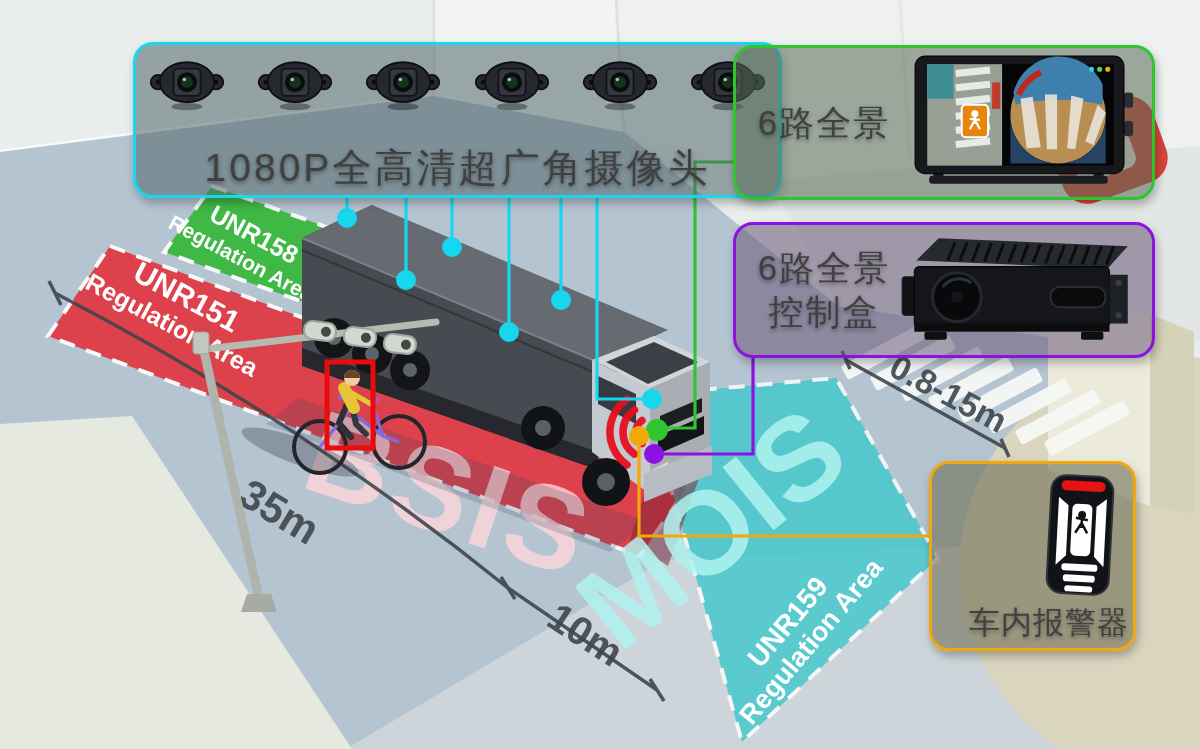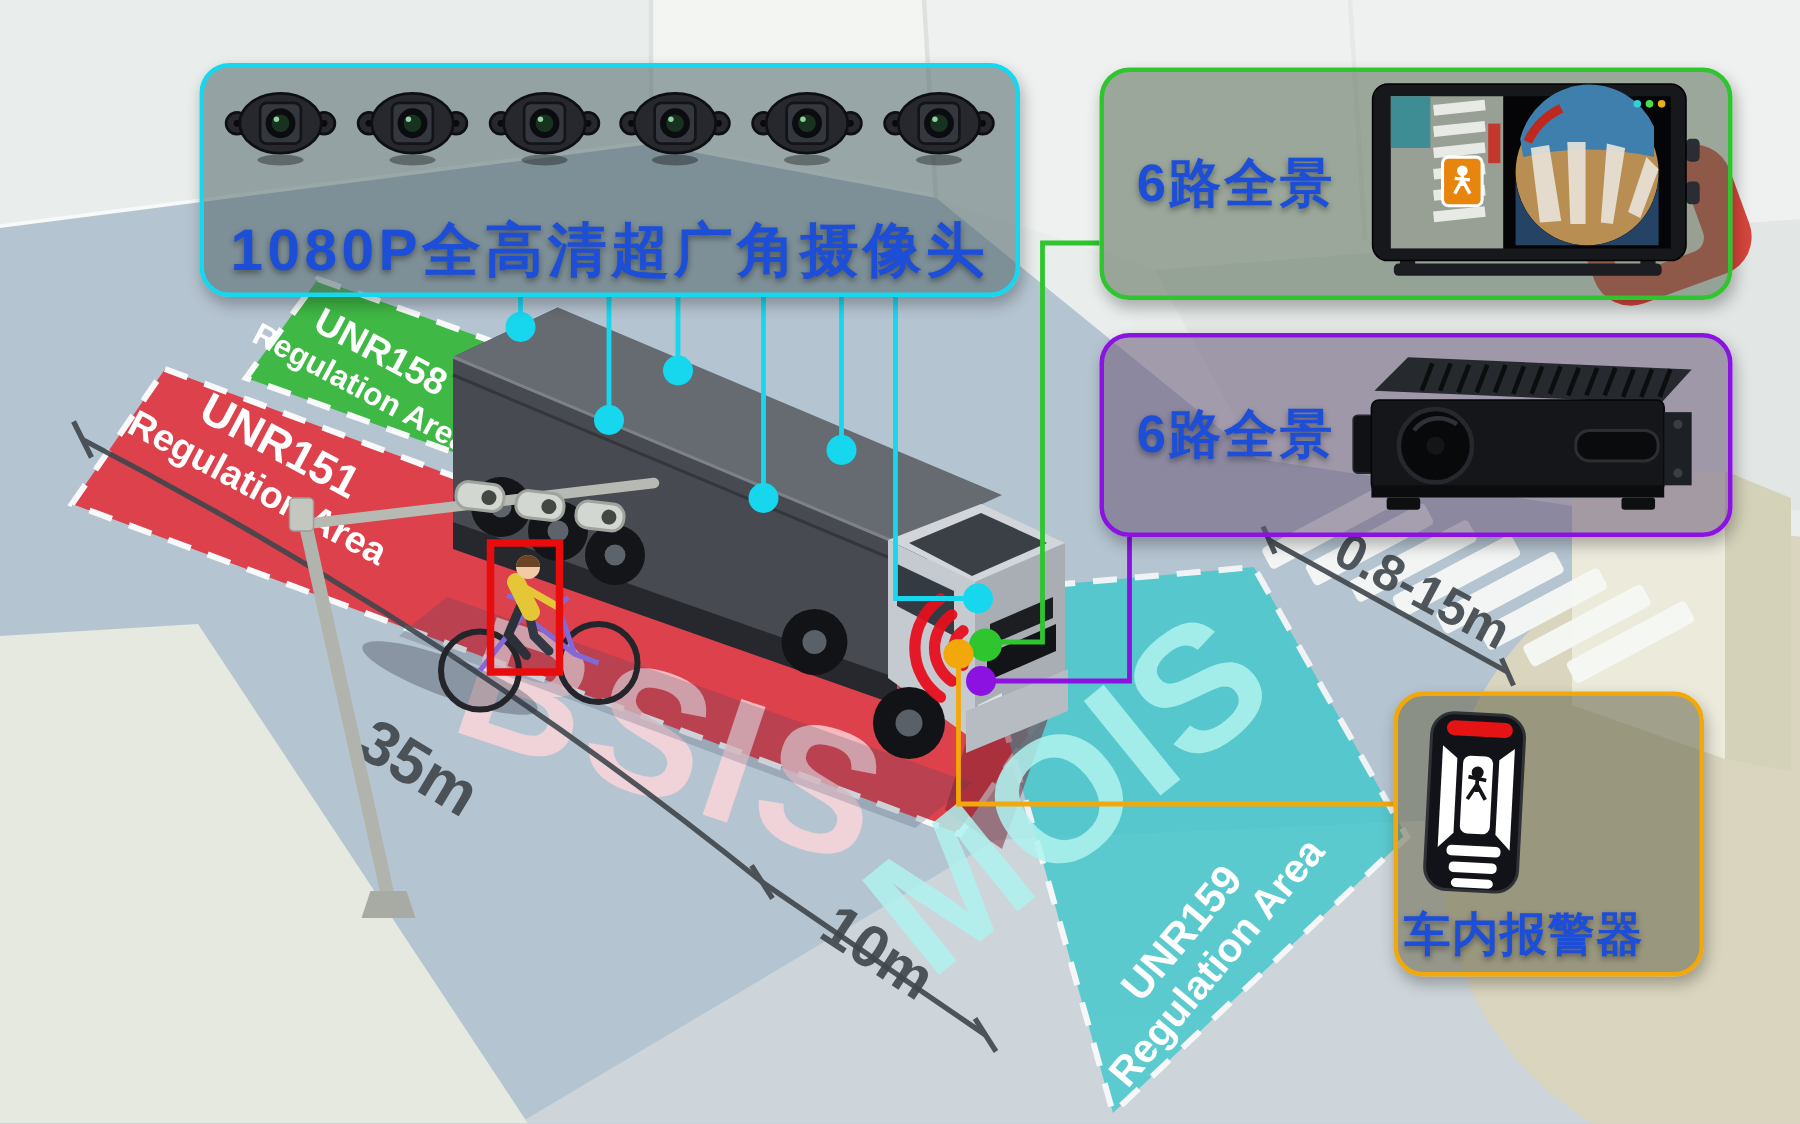--- a/index.html
+++ b/index.html
@@ -3,40 +3,40 @@
 <meta charset="utf-8">
 <style>
   html,body{margin:0;padding:0;background:#c7d3da;}
   .stage{position:relative;width:1200px;height:749px;overflow:hidden;
          font-family:"Liberation Sans","DejaVu Sans",sans-serif;}
   .stage svg.scene{position:absolute;left:0;top:0;z-index:1;}
   svg text{font-family:"Liberation Sans","DejaVu Sans",sans-serif;font-weight:700;}
 
   .infobox{position:absolute;z-index:3;box-sizing:border-box;border-radius:20px;
            border:3px solid #888;box-shadow:2px 5px 10px rgba(0,0,0,.28);}
-  .infobox .cjk{color:#1d4ed8;font-weight:700;text-shadow:0 2px 4px rgba(0,0,0,.4);}
-
-  #camera-box{left:133px;top:42px;width:547px;height:156px;border-color:var(--cyan);
+  .infobox .cjk{color:#404040;font-weight:400;text-shadow:0 2px 4px rgba(0,0,0,.4);}
+
+  #camera-box{left:133px;top:42px;width:649px;height:156px;border-color:var(--cyan);
               background:rgba(78,100,104,.55);display:flex;flex-direction:column;
               align-items:center;justify-content:space-between;padding:10px 12px 8px;}
   .cameras-row{display:flex;width:100%;justify-content:space-between;align-items:center;}
   .cam-svg{width:78px;height:58px;display:block;}
   .camera-label{font-size:39px;letter-spacing:3px;line-height:1;}
 
   #display-box{left:733px;top:45px;width:422px;height:155px;border-color:var(--green);
                background:rgba(86,106,84,.55);display:flex;align-items:center;
                padding:0 6px 0 14px;}
   #control-box{left:733px;top:222px;width:422px;height:136px;border-color:var(--purple);
                background:rgba(104,88,118,.55);display:flex;align-items:center;
                padding:0 6px 0 14px;}
   .label2{font-size:35px;line-height:1.25;letter-spacing:2px;text-align:center;flex:0 0 148px;}
 
   #alarm-box{left:929px;top:461px;width:207px;height:190px;border-color:var(--orange);
              background:rgba(112,110,85,.6);display:flex;flex-direction:column;
-             align-items:flex-start;justify-content:space-between;padding:8px 4px 10px;}
+             align-items:flex-end;justify-content:space-between;padding:8px 4px 10px;}
   .alarm-label{font-size:31px;letter-spacing:1px;line-height:1;}
 </style>
 </head>
 <body>
 
 <div class="stage">
 
 <svg width="0" height="0" style="position:absolute" aria-hidden="true">
   <defs>
     <symbol id="cam" viewBox="0 0 84 64">
@@ -283,20 +283,21 @@
     <path d="M118,42 A46 46 0 0 1 140,20" stroke="#c0271d" stroke-width="6" fill="none"></path>
     <circle cx="190" cy="17" r="2.5" fill="#2fd0d8"></circle>
         <circle cx="198" cy="17" r="2.5" fill="#4adf4a"></circle>
         <circle cx="206" cy="17" r="2.5" fill="#e8b020"></circle>
   </svg>
 </div>
 
 <div class="infobox" id="control-box">
   <div class="cjk label2">
     <div>6路全景</div>
+    <div>控制盒</div>
   </div>
   <svg width="244" height="120" viewBox="0 0 240 118">
     <polygon points="18,30 40,8 226,16 206,38" fill="#26292e"></polygon>
     <g stroke="#0c0d0f" stroke-width="3">
       <line x1="56" y1="12" x2="49" y2="30"></line>
           <line x1="68" y1="12" x2="61" y2="30"></line>
           <line x1="80" y1="13" x2="73" y2="31"></line>
           <line x1="92" y1="13" x2="85" y2="31"></line>
           <line x1="104" y1="13" x2="97" y2="31"></line>
           <line x1="116" y1="14" x2="109" y2="32"></line>

